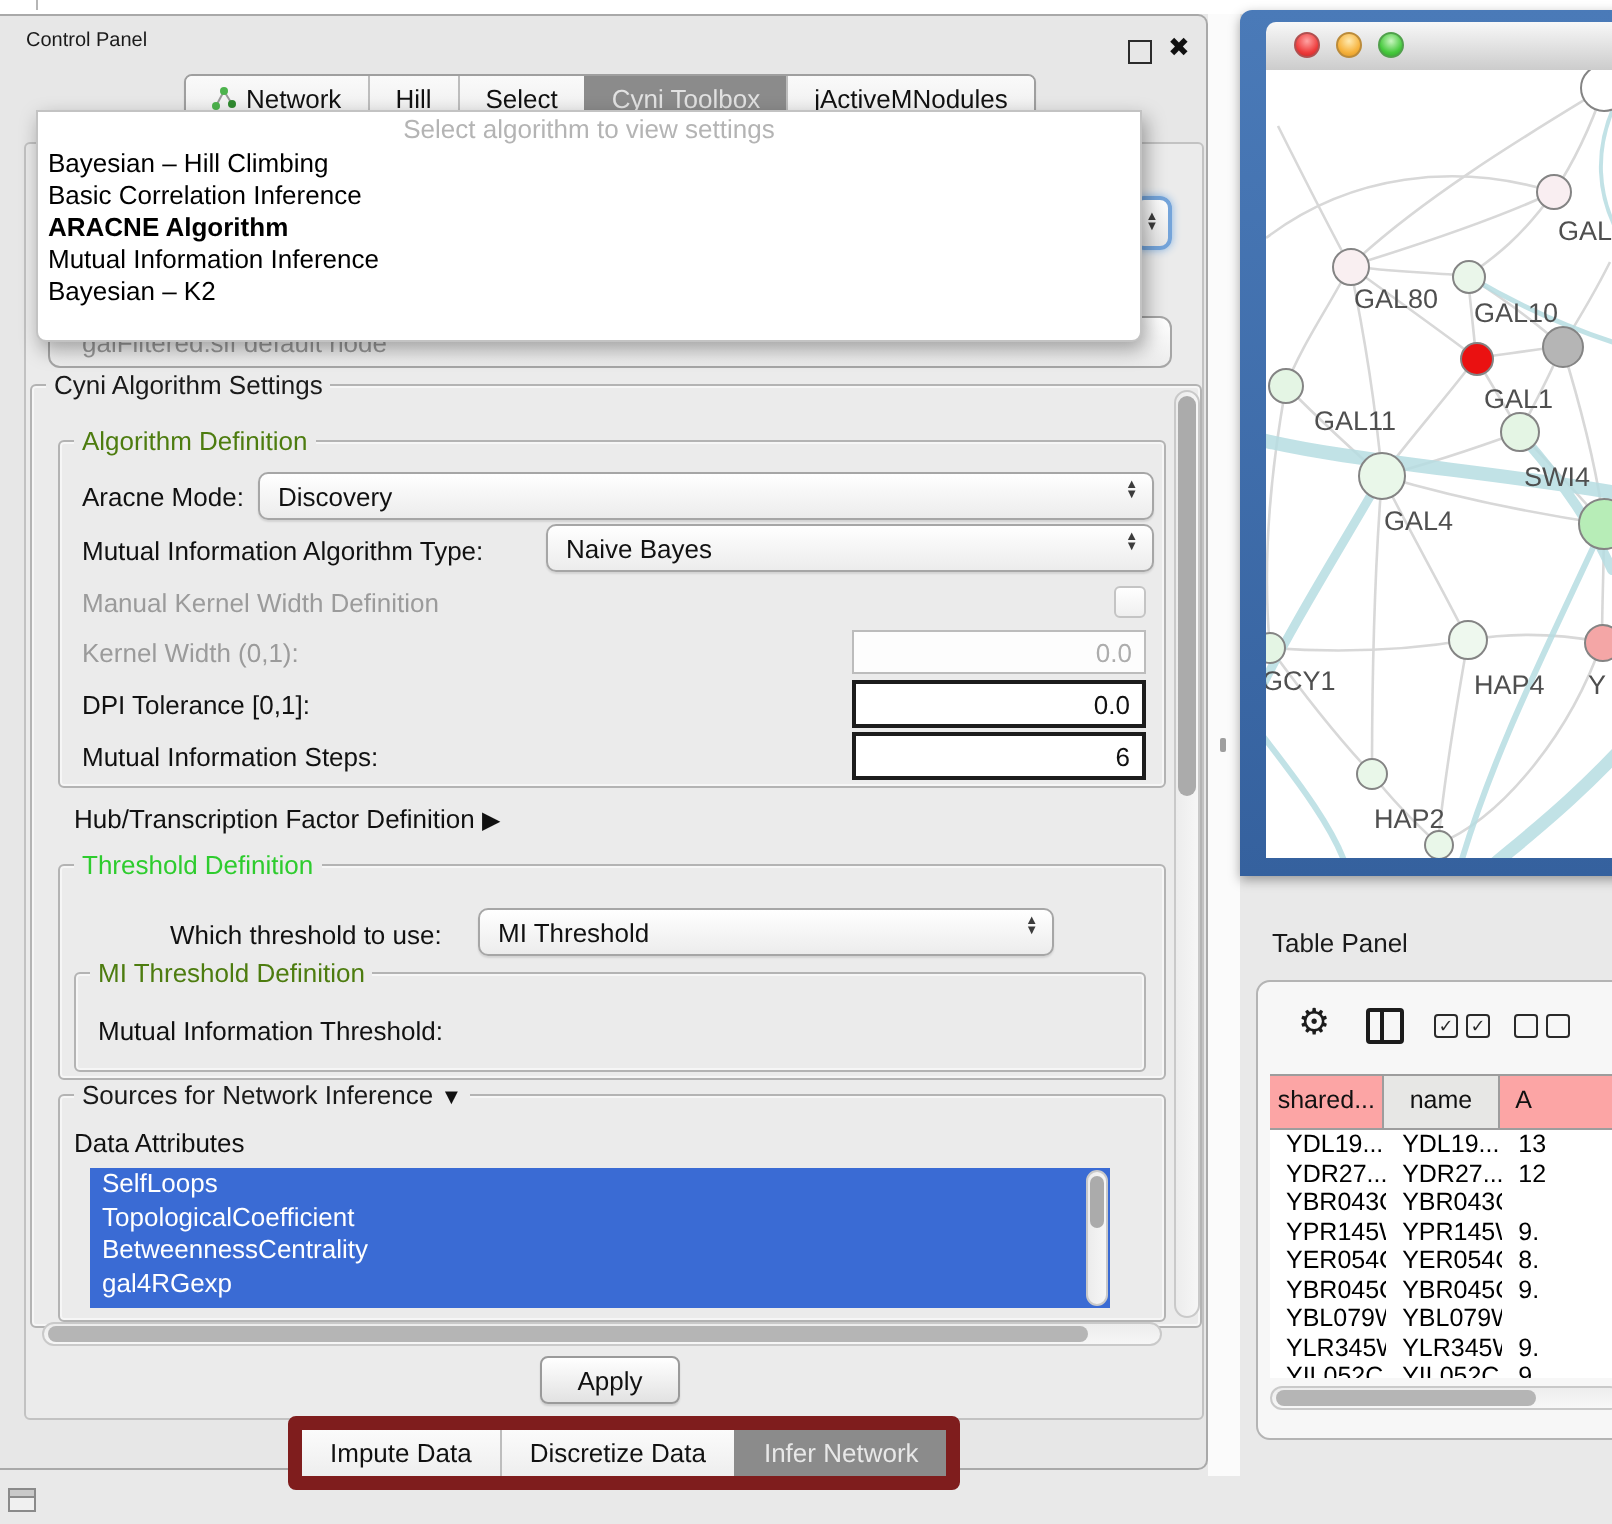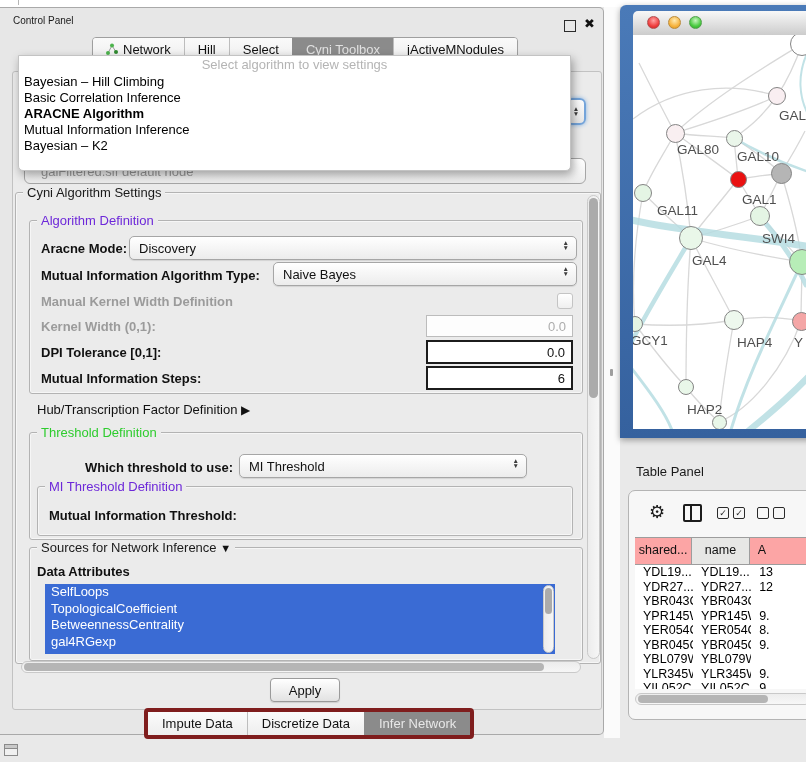--- a/index.html
+++ b/index.html
@@ -22,24 +22,24 @@
   .cp-tabs{left:92px;top:29px;height:23px;display:flex;border:1px solid #9f9f9f;border-radius:4px;overflow:hidden;background:#f3f3f3;box-shadow:0 1px 1px rgba(0,0,0,.1);}
   .cp-tab{display:flex;align-items:center;gap:5px;padding:0 13px;font-size:13px;color:#111;border-left:1px solid #bdbdbd;background:linear-gradient(#fafafa,#ededed);}
   .cp-tab:first-child{border-left:none;}
   .cp-tab.sel{background:#8b8b8b;color:#e2e2e2;border-left-color:#8b8b8b;}
 
   .content-panel{left:12px;top:63px;width:590px;height:639px;background:#ebebeb;border:1px solid #c2c2c2;border-radius:3px;box-sizing:border-box;}
 
   
   .gbox{position:absolute;border:1px solid #b3b3b3;border-radius:3px;box-shadow:inset 0 0 0 1px rgba(255,255,255,.55);}
   .gtitle{position:absolute;font-size:13px;background:#ebebeb;padding:0 4px;white-space:nowrap;}
-  .t-black{color:#1a1a1a;} .t-blue{color:#6d28d9;} .t-green{color:#2ecc2e;}
+  .t-black{color:#1a1a1a;} .t-blue{color:#4d7c0f;} .t-green{color:#2ecc2e;}
 
   .lbl{position:absolute;font-size:13px;color:#111;white-space:nowrap;}
-  .b{font-weight:bold;} .dis{color:#9b9b9b;}
+  .b{font-weight:normal;} .dis{color:#9b9b9b;}
 
   .combo{position:absolute;height:24px;border:1px solid #a6a6a6;border-radius:5px;background:linear-gradient(#ffffff,#ececec);display:flex;align-items:center;padding:0 24px 0 9px;font-size:13px;color:#111;box-sizing:border-box;box-shadow:0 1px 1px rgba(0,0,0,.10);}
   .combo .arr{position:absolute;right:7px;top:4px;display:flex;flex-direction:column;align-items:center;}
   .combo .arr span{font-size:6.5px;line-height:4.5px;color:#3c3c3c;}
 
   .tin{position:absolute;height:22px;background:#fff;font-size:13px;color:#111;display:flex;align-items:center;justify-content:flex-end;padding:0 6px;box-sizing:border-box;}
   .tin.dark{border:2px solid #1c1c1c;}
   .tin.lite{border:1px solid #bcbcbc;color:#adadad;background:#fdfdfd;}
   .tin.mid{border:1px solid #8f8f8f;}
 
@@ -50,21 +50,21 @@
 
   .attr-list{position:absolute;background:#3a6bd4;overflow:hidden;}
   .attr-item{font-size:13px;color:#ffffff;height:16.5px;line-height:16.5px;padding-left:6px;white-space:nowrap;}
   .vscroll{position:absolute;background:linear-gradient(90deg,#ececec,#f6f6f6);border:1px solid #c9c9c9;border-radius:7px;box-sizing:border-box;}
   .vthumb{position:absolute;left:1px;right:1px;background:#ababab;border-radius:5px;}
   .hscroll{position:absolute;background:linear-gradient(#ececec,#f6f6f6);border:1px solid #c9c9c9;border-radius:7px;box-sizing:border-box;}
   .hthumb{position:absolute;top:1px;bottom:1px;background:#b5b5b5;border-radius:5px;}
 
   .apply-btn{position:absolute;width:68px;height:22px;border:1px solid #9a9a9a;border-radius:4px;background:linear-gradient(#ffffff,#e2e2e2);font-size:13px;color:#111;display:flex;align-items:center;justify-content:center;box-shadow:0 1px 1px rgba(0,0,0,.12);}
 
-  .bottom-tabs{left:144px;top:700px;height:23px;display:flex;border:4px solid #7f1d1d;border-radius:4px;overflow:hidden;background:#f3f3f3;}
+  .bottom-tabs{left:144px;top:700px;height:23px;display:flex;border:7px solid #7f1d1d;border-radius:4px;overflow:hidden;background:#f3f3f3;}
   .btab{display:flex;align-items:center;padding:0 14px;font-size:13px;color:#111;border-left:1px solid #bdbdbd;background:linear-gradient(#fbfbfb,#eeeeee);}
   .btab:first-child{border-left:none;}
   .btab.sel{background:#8b8b8b;color:#e8e8e8;border-left-color:#8b8b8b;}
 
   
   .dd-popup{left:18px;top:55px;width:553px;height:116px;background:#ffffff;border:1px solid #c3c3c3;border-radius:0 0 5px 5px;box-shadow:2px 4px 10px rgba(0,0,0,.35);z-index:30;box-sizing:border-box;}
   .dd-head{height:18px;line-height:18px;text-align:center;color:#b4b4b4;font-size:13px;}
   .dd-item{height:16px;line-height:16px;font-size:13px;color:#000;padding-left:5px;white-space:nowrap;}
   .dd-item.bold{font-weight:bold;}
 

